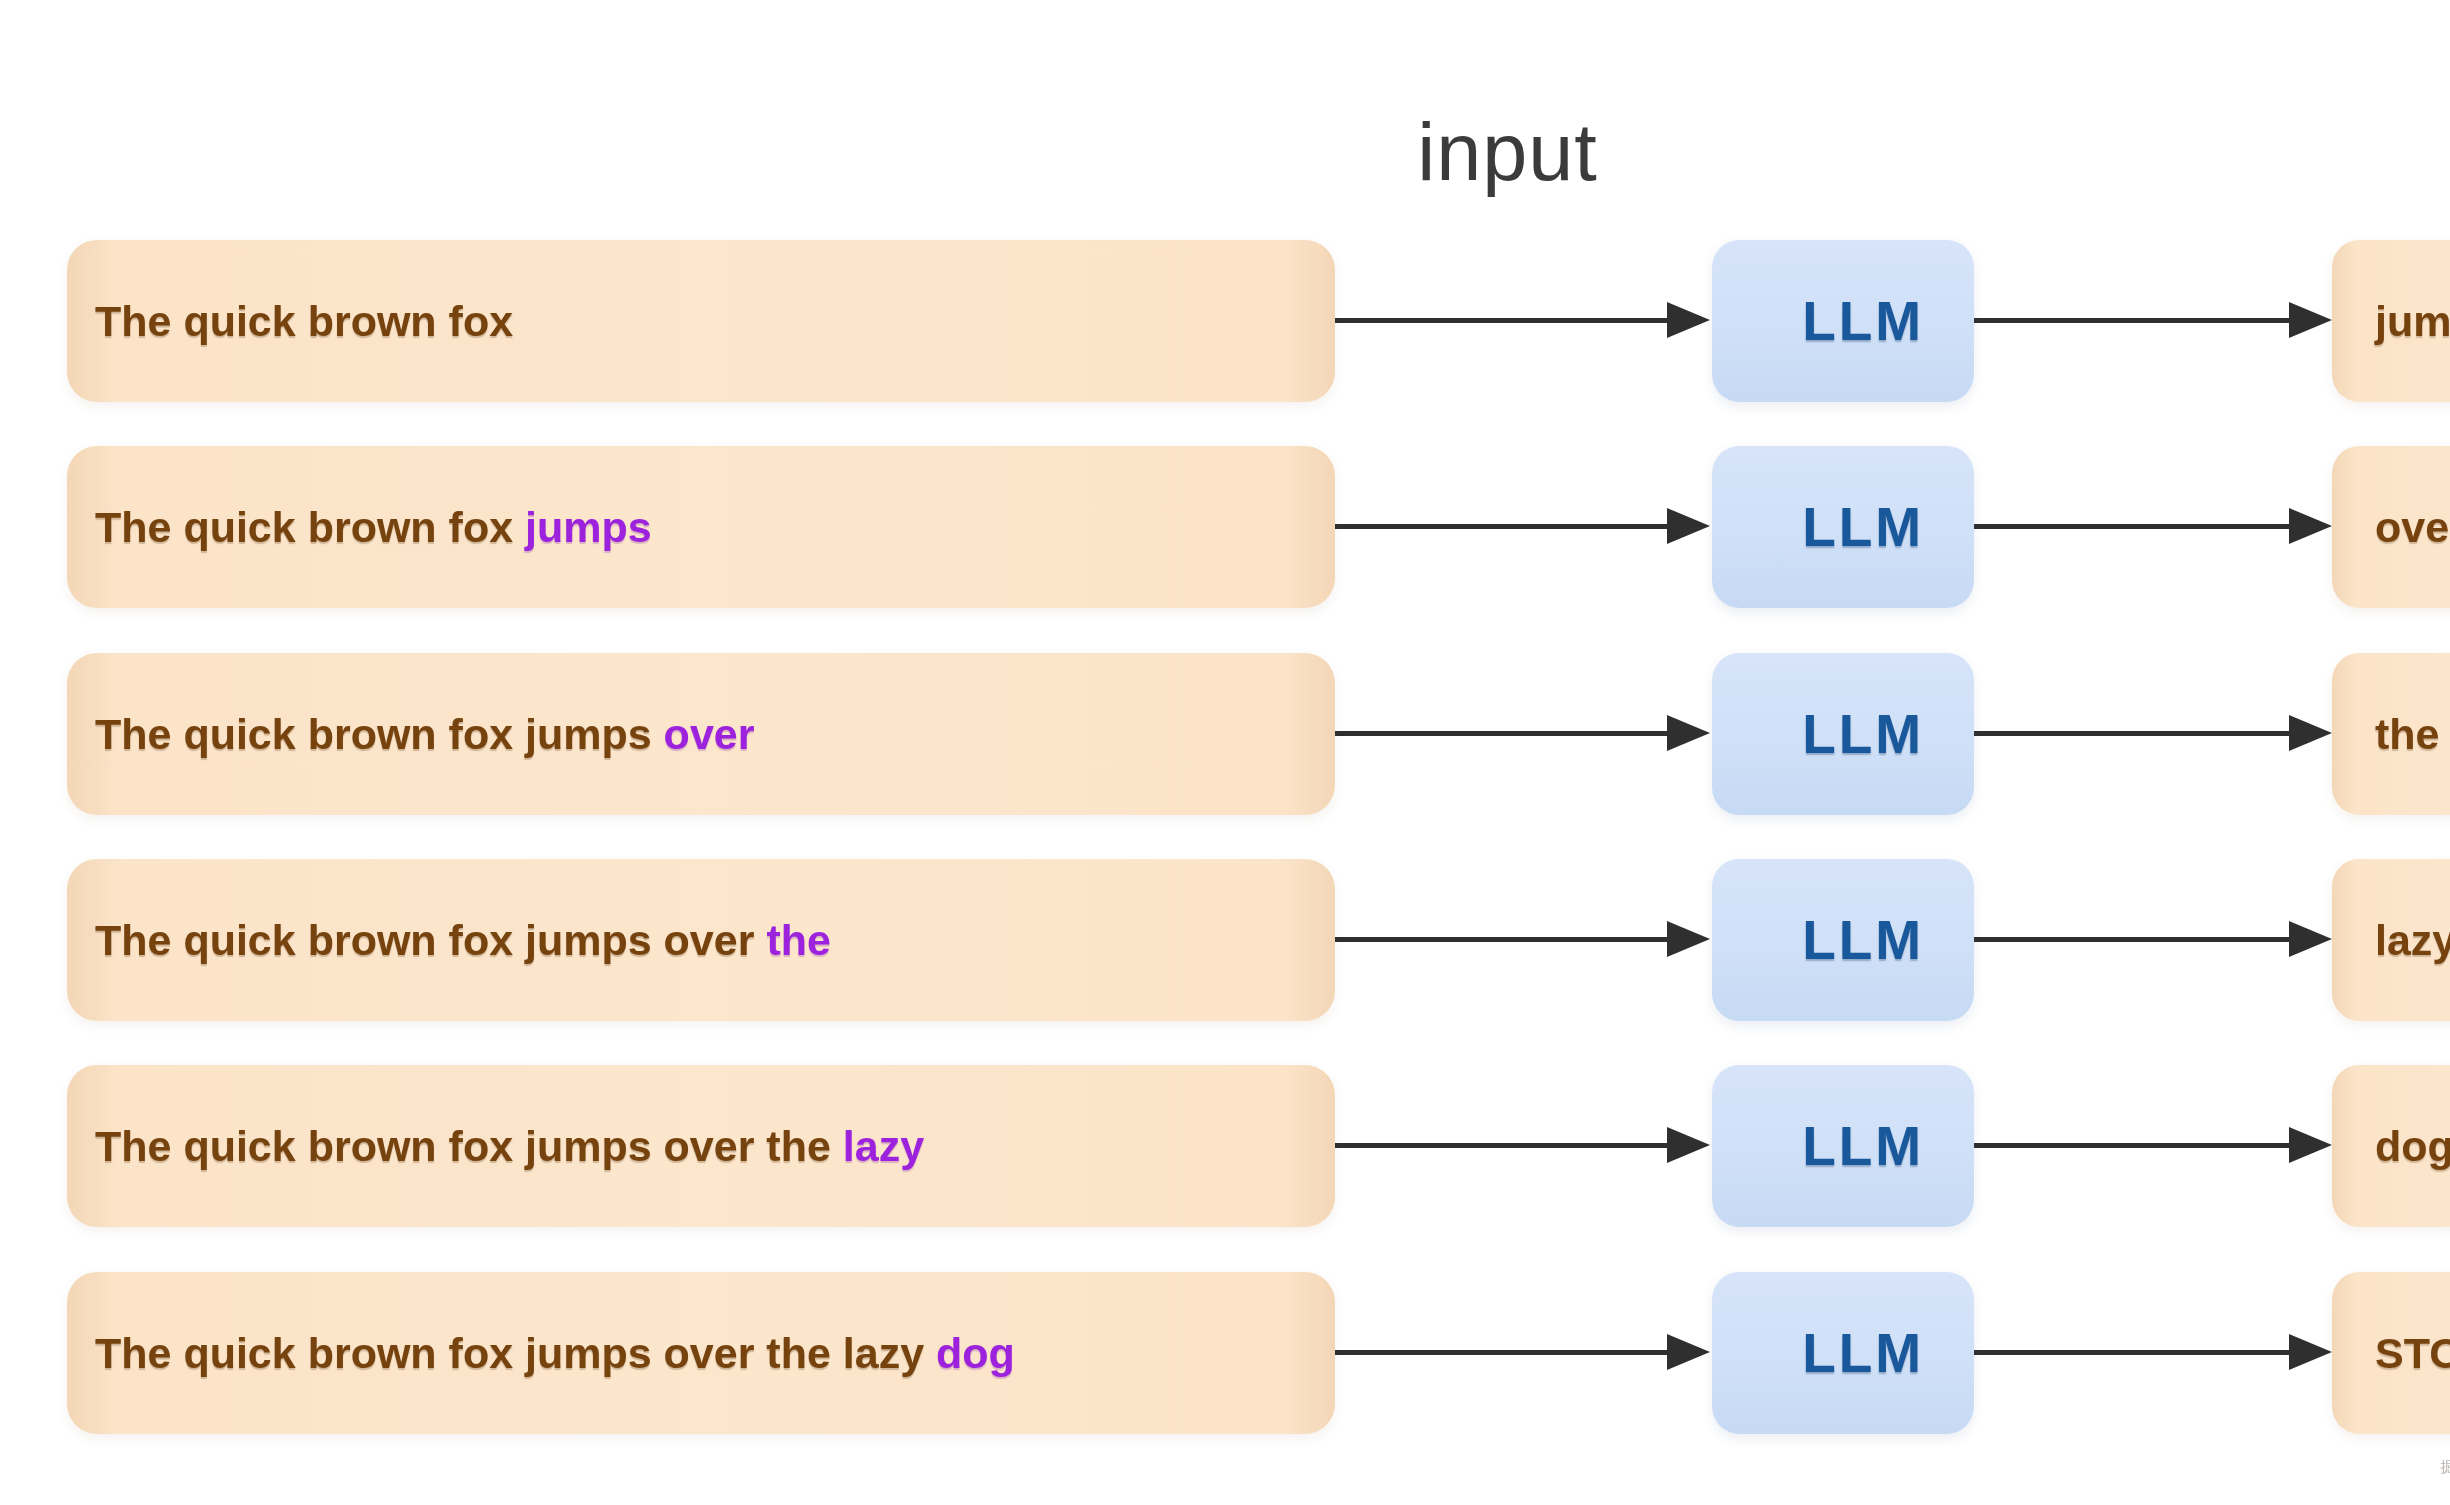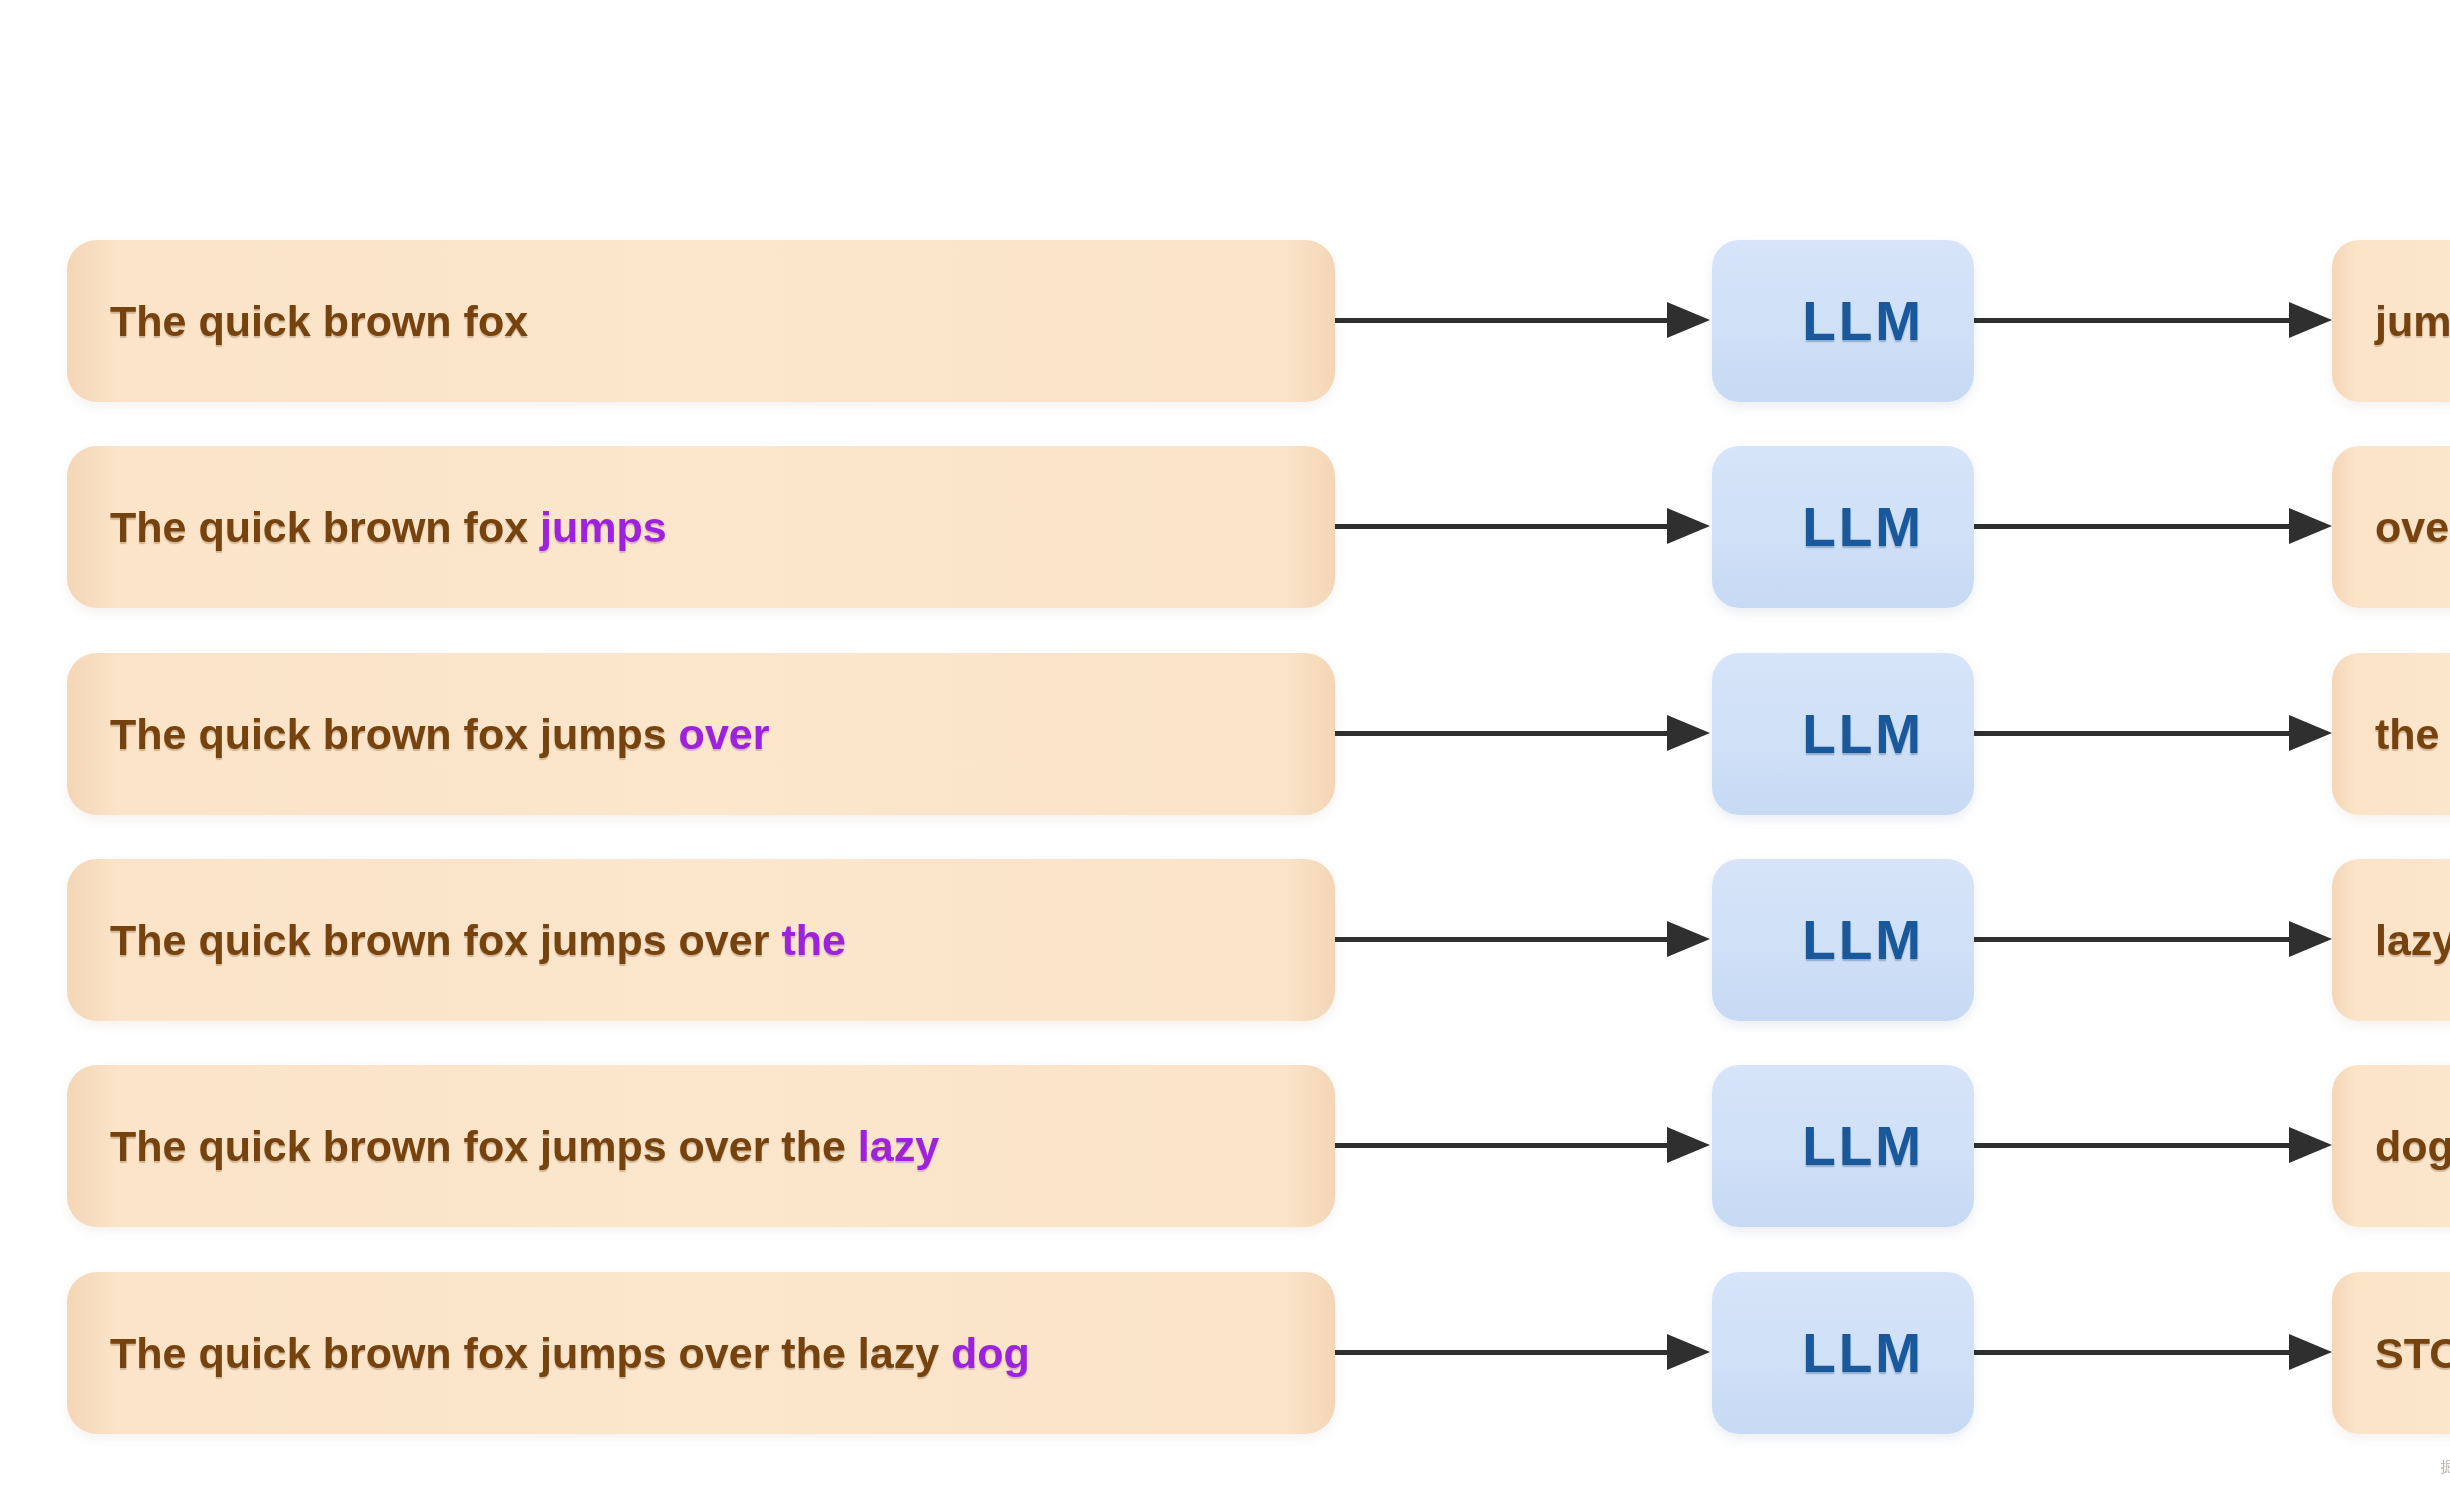--- a/index.html
+++ b/index.html
@@ -38,21 +38,21 @@
   .row{position:absolute;left:0;width:2666px;height:162px;}
   .box{
     position:absolute;top:0;height:162px;
     display:flex;align-items:center;
     box-sizing:border-box;
   }
   .input-box{
     left:67px;width:1268px;
     background:linear-gradient(90deg,var(--box_peach_edge) 0%,var(--box_peach) 4%,#fce6cc 50%,var(--box_peach) 96%,var(--box_peach_edge) 100%);
     border-radius:30px;
-    padding-left:43px;
+    padding-left:28px;
     box-shadow:0 4.9px 10.8px rgba(120,90,50,0.07);
   }
   .llm-box{
     left:1712px;width:262px;
     background:linear-gradient(180deg,#d7e4f9 0%,var(--box_blue) 55%,#c7daf4 100%);
     border-radius:27.4px;
     justify-content:center;
     box-shadow:0 4.9px 10.8px rgba(60,90,140,0.10);
     padding-left:40px;
   }
@@ -94,20 +94,21 @@
     font-size:15px;color:var(--watermark);
     text-shadow:0.5px 0.5px 0 #ffffff;
     letter-spacing:0.5px;
   }
 </style>
 </head>
 <body>
 
 <div id="canvas">
 
+  <div id="header-input" class="col-header">input</div>
 
   <div class="row row-1">
     <div class="box input-box">
       <span class="box-text"><span>The quick brown fox</span><span class="hl"></span></span>
     </div>
     <div class="arrow arrow-in"></div>
     <div class="box llm-box">
       <span class="llm-text">LLM</span>
     </div>
     <div class="arrow arrow-out"></div>

